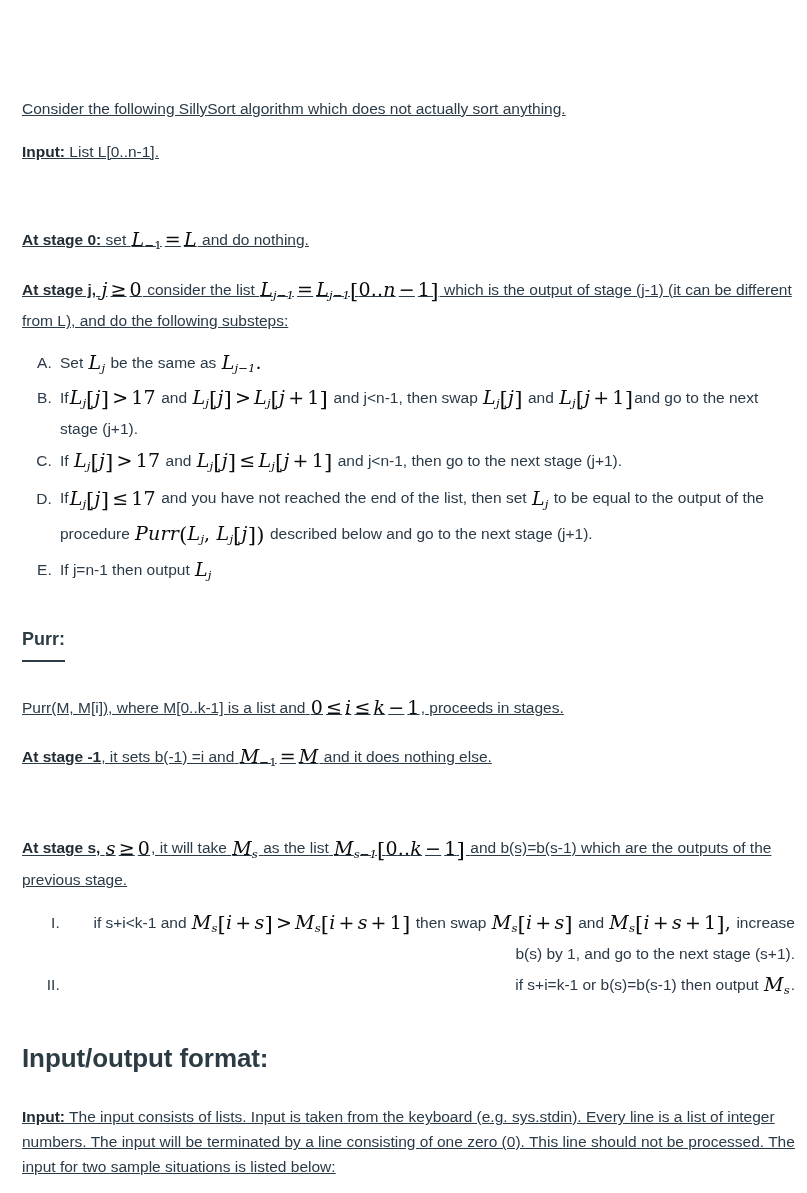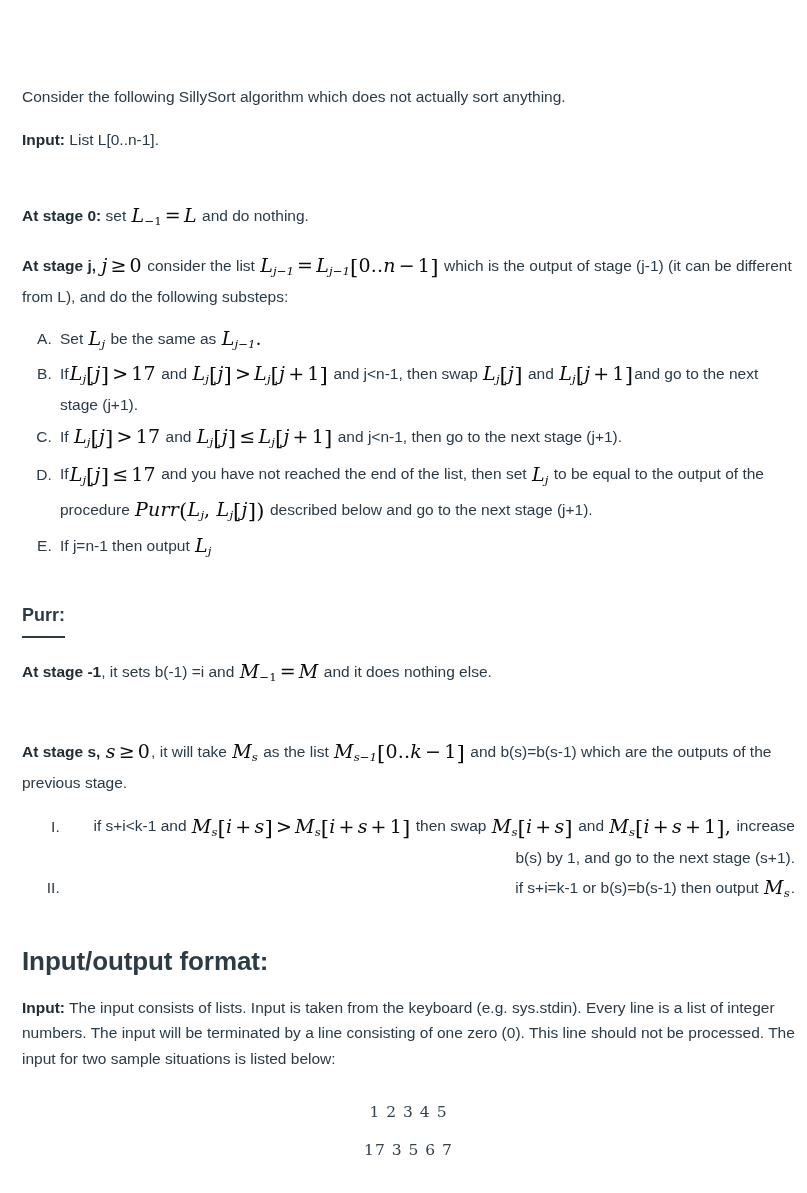--- a/index.html
+++ b/index.html
@@ -42,22 +42,23 @@
     display: inline-block;
     border-bottom: 2px solid #2d3b45;
     line-height: 1.25;
     padding-bottom: 10px;
   }
 
   
   p.para {
     font-size: 15.5px;
     line-height: 1.62;
-    margin: 4px 0 18px 0;
+    margin: 16px 0 18px 0;
     color: #2b3a47;
+    text-decoration: underline;
   }
   p.para.tight { margin-bottom: 14px; }
   b.lbl { font-weight: 700; color: #222c34; }
 
   
   .m {
     font-family: "DejaVu Serif", "Liberation Serif", serif;
     color: #0b0b0b;
     font-size: 19px;
     white-space: nowrap;
@@ -175,20 +176,24 @@
       <span class="m"><span class="it">L</span><sub>j</sub></span>
     </li>
   </ol>
 
   <div class="gap-lg"></div>
 
   <h2 class="sub-title">Purr:</h2>
 
   <div class="gap-sm"></div>
 
+  <p class="para">
+    <span>Purr(M, M[i]), where M[0..k-1] is a list and</span>
+    <span class="m"><span class="up">0</span><span class="op">≤</span><span class="it">i</span><span class="op">≤</span><span class="it">k</span><span class="op">−</span><span class="up">1</span></span><span>, proceeds in stages.</span>
+  </p>
 
   <p class="para">
     <b class="lbl">At stage -1</b><span>, it sets b(-1) =i and</span>
     <span class="m"><span class="it">M</span><sub class="up">−1</sub><span class="op">=</span><span class="it">M</span></span>
     <span>and it does nothing else.</span>
   </p>
 
   <div class="gap-md"></div>
 
   <p class="para tight">

